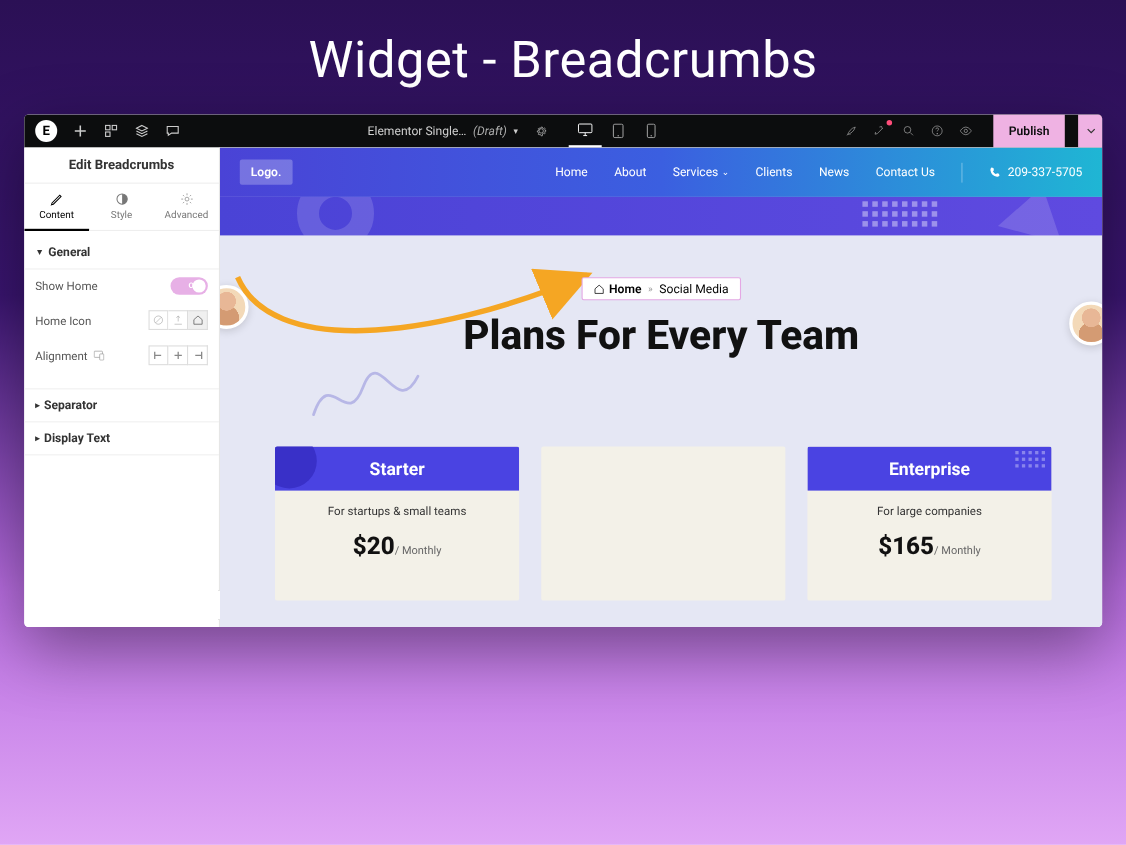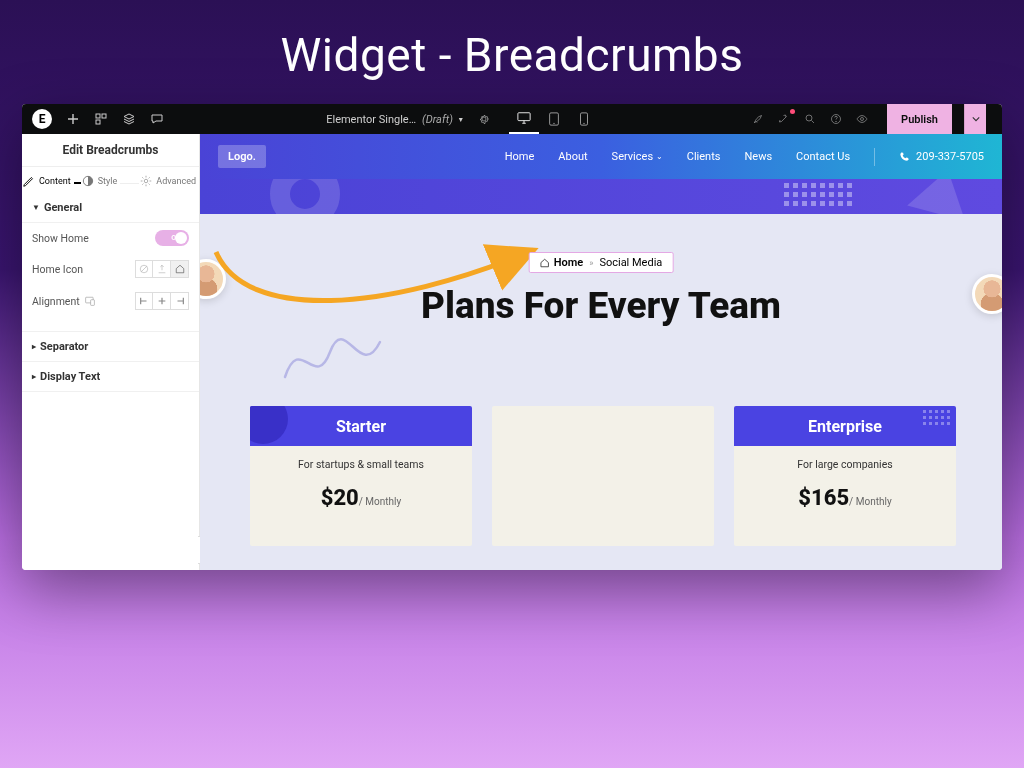--- a/index.html
+++ b/index.html
@@ -9,28 +9,28 @@
 .topbar { height:30px; background:#0c0d0e; display:flex; align-items:center; color:#cfcfcf; font-size:11px; }
 .topbar .tb-left { display:flex; align-items:center; gap:14px; padding:0 10px; }
 .topbar .logo-circle { width:20px; height:20px; border-radius:50%; background:#fff; display:flex; align-items:center; justify-content:center; color:#000; font-weight:700; font-size:12px; }
 .topbar .tbicon { width:14px; height:14px; display:flex; align-items:center; justify-content:center; color:#bbb; cursor:pointer; }
 .topbar .tb-center { flex:1; display:flex; align-items:center; justify-content:center; gap:8px; }
 .topbar .doc-title { display:flex; align-items:center; gap:6px; }
 .topbar .doc-title .status { font-style:italic; color:#aaa; }
 .topbar .devices { display:flex; align-items:center; margin-left:10px; }
 .topbar .device { width:30px; height:30px; display:flex; align-items:center; justify-content:center; cursor:pointer; }
 .topbar .device.active { border-bottom:2px solid #fff; }
-.topbar .tb-right { display:flex; align-items:center; gap:12px; padding-right:16px; }
+.topbar .tb-right { display:flex; align-items:center; gap:12px; padding-right:0; }
 .topbar .publish { height:30px; background:#efb2e3; color:#0c0d0e; display:flex; align-items:center; padding:0 14px; font-size:11px; font-weight:600; cursor:pointer; margin-left:6px; }
 .topbar .publish-dd { width:22px; height:30px; background:#efb2e3; display:flex; align-items:center; justify-content:center; border-left:1px solid rgba(0,0,0,.1); cursor:pointer; }
 .main { flex:1; display:flex; overflow:hidden; }
 .sidebar { width:178px; background:#fff; border-right:1px solid #e6e6e6; display:flex; flex-direction:column; font-size:11px; color:#333; }
 .sidebar .panel-title { text-align:center; font-size:12px; font-weight:700; padding:9px 0; border-bottom:1px solid #eee; }
 .sidebar .tabs { display:flex; }
-.sidebar .tab { flex:1; display:flex; align-items:center; gap:3px; padding:7px 0 5px; font-size:9px; color:#777; cursor:pointer; }
+.sidebar .tab { flex:1; display:flex; flex-direction:column; align-items:center; gap:3px; padding:7px 0 5px; font-size:9px; color:#777; cursor:pointer; }
 .sidebar .tab.active { color:#000; }
 .sidebar .tab.active::after { content:""; display:block; width:100%; height:2px; background:#000; margin-top:4px; }
 .sidebar .tab:not(.active)::after { content:""; display:block; width:100%; height:1px; background:#eee; margin-top:5px; }
 .sidebar .tab .ticon { width:14px; height:14px; }
 .sidebar .section-head { display:flex; align-items:center; gap:4px; padding:8px 10px; font-size:11px; font-weight:700; cursor:pointer; border-bottom:1px solid #f0f0f0; }
 .sidebar .section-head .caret { font-size:8px; }
 .sidebar .field { display:flex; align-items:center; justify-content:space-between; padding:7px 10px; font-size:10.5px; color:#555; }
 .sidebar .toggle { width:34px; height:16px; border-radius:10px; background:#e7b0e6; position:relative; display:flex; align-items:center; justify-content:flex-end; padding:0 3px; font-size:7px; font-weight:700; color:#fff; cursor:pointer; }
 .sidebar .toggle::after { content:""; position:absolute; right:2px; width:12px; height:12px; background:#fff; border-radius:50%; }
 .sidebar .icon-group { display:flex; gap:0; }

